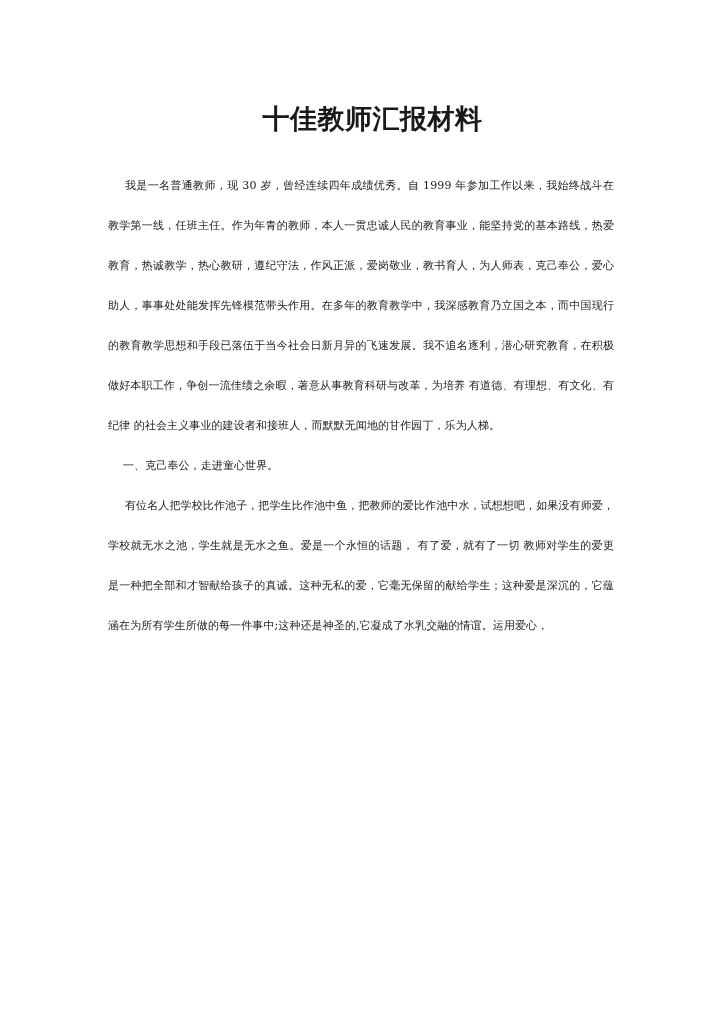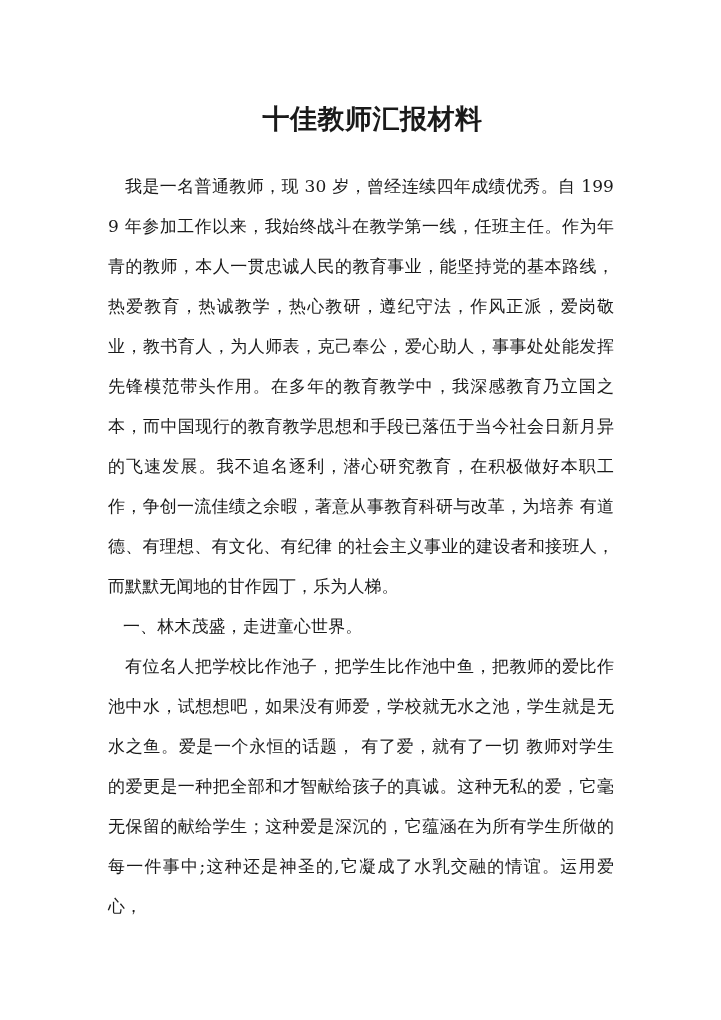--- a/index.html
+++ b/index.html
@@ -40,21 +40,21 @@
 
   #body-block {
     position: absolute;
     top: 166px;
     left: 108px;
     width: 506px;
   }
 
   .para {
     margin: 0;
-    font-size: 17px;
+    font-size: 11px;
     line-height: 40px;
     text-align: justify;
     text-justify: inter-character;
     text-align-last: left;
     word-break: break-all;
     letter-spacing: 0.1px;
   }
 
   .para.indent {
     text-indent: 17px;
@@ -69,19 +69,19 @@
 
 <div id="page">
 
   <h1 id="doc-title">十佳教师汇报材料</h1>
 
   <div id="body-block">
 
     <p class="para indent">我是一名普通教师，现 30 岁，曾经连续四年成绩优秀。自 1999 年参加工作以来，我始终战斗在教学第一线，任班主任。作为年青的教师，本人一贯忠诚人民的教育事业，能坚持党的基本路线，热爱教育，热诚教学，热心教研，遵纪守法，作风正派，爱岗敬业，教书育人，为人师表，克己奉公，爱心助人，事事处处能发挥先锋模范带头作用。在多年的教育教学中，我深感教育乃立国之本，而中国现行的教育教学思想和手段已落伍于当今社会日新月异的飞速发展。我不追名逐利，潜心研究教育，在积极做好本职工作，争创一流佳绩之余暇，著意从事教育科研与改革，为培养 有道德、有理想、有文化、有纪律 的社会主义事业的建设者和接班人，而默默无闻地的甘作园丁，乐为人梯。</p>
 
 
-    <p class="para heading-line">一、林木茂盛，走进童心世界。</p>
+    <p class="para heading-line">一、克己奉公，走进童心世界。</p>
 
     <p class="para indent">有位名人把学校比作池子，把学生比作池中鱼，把教师的爱比作池中水，试想想吧，如果没有师爱，学校就无水之池，学生就是无水之鱼。爱是一个永恒的话题， 有了爱，就有了一切 教师对学生的爱更是一种把全部和才智献给孩子的真诚。这种无私的爱，它毫无保留的献给学生；这种爱是深沉的，它蕴涵在为所有学生所做的每一件事中;这种还是神圣的,它凝成了水乳交融的情谊。运用爱心，</p>
 
   </div>
 
 </div>
 
 </body></html>

